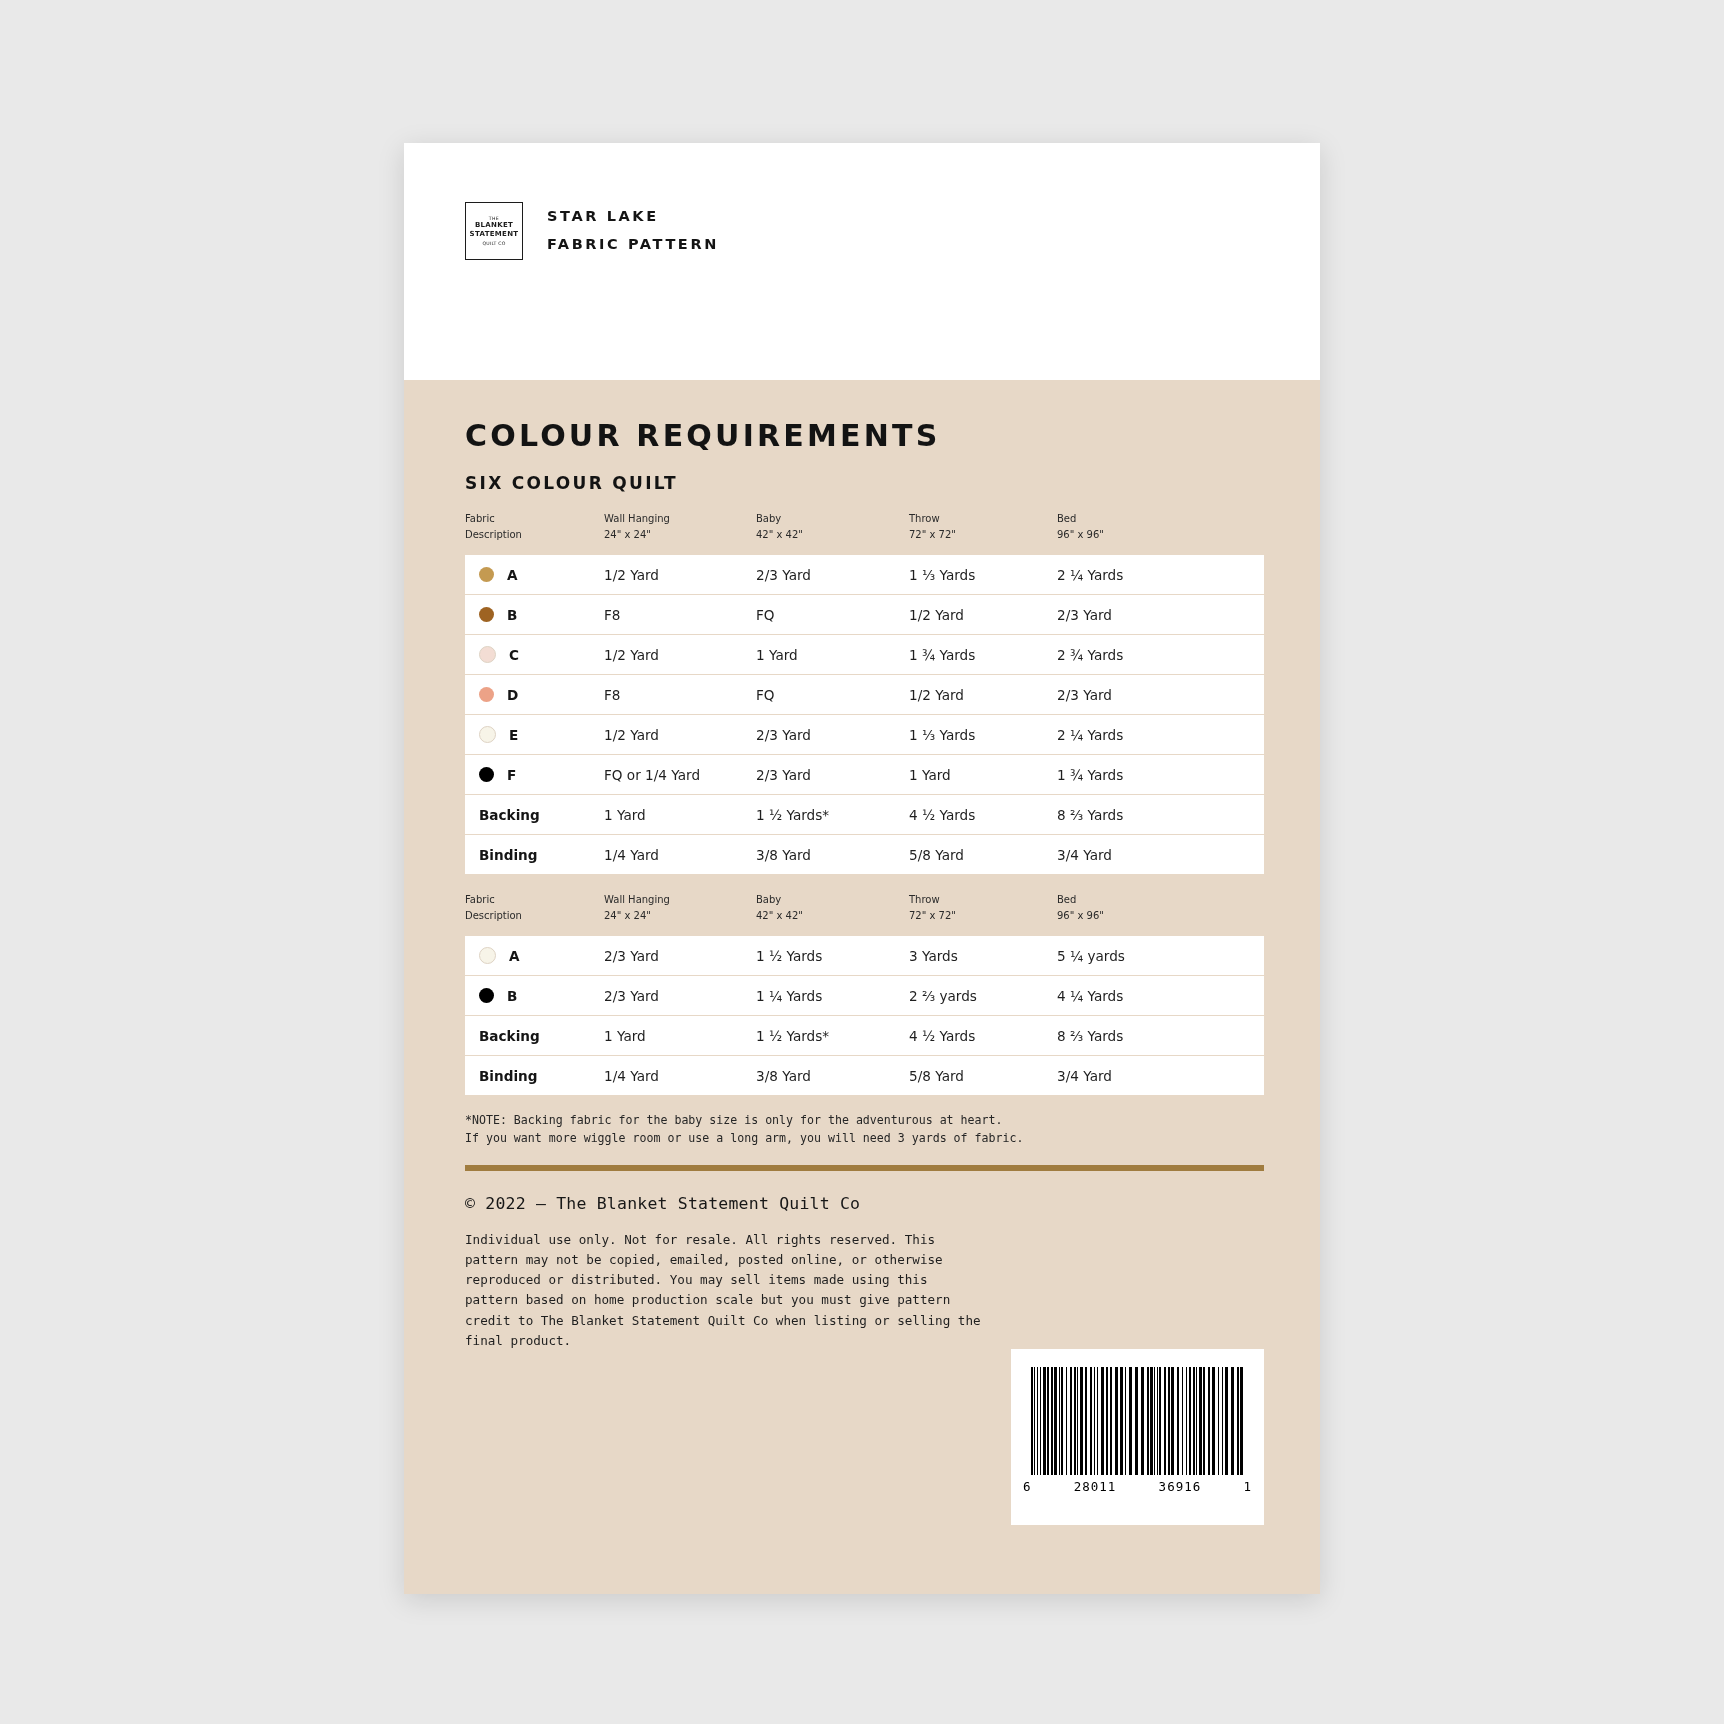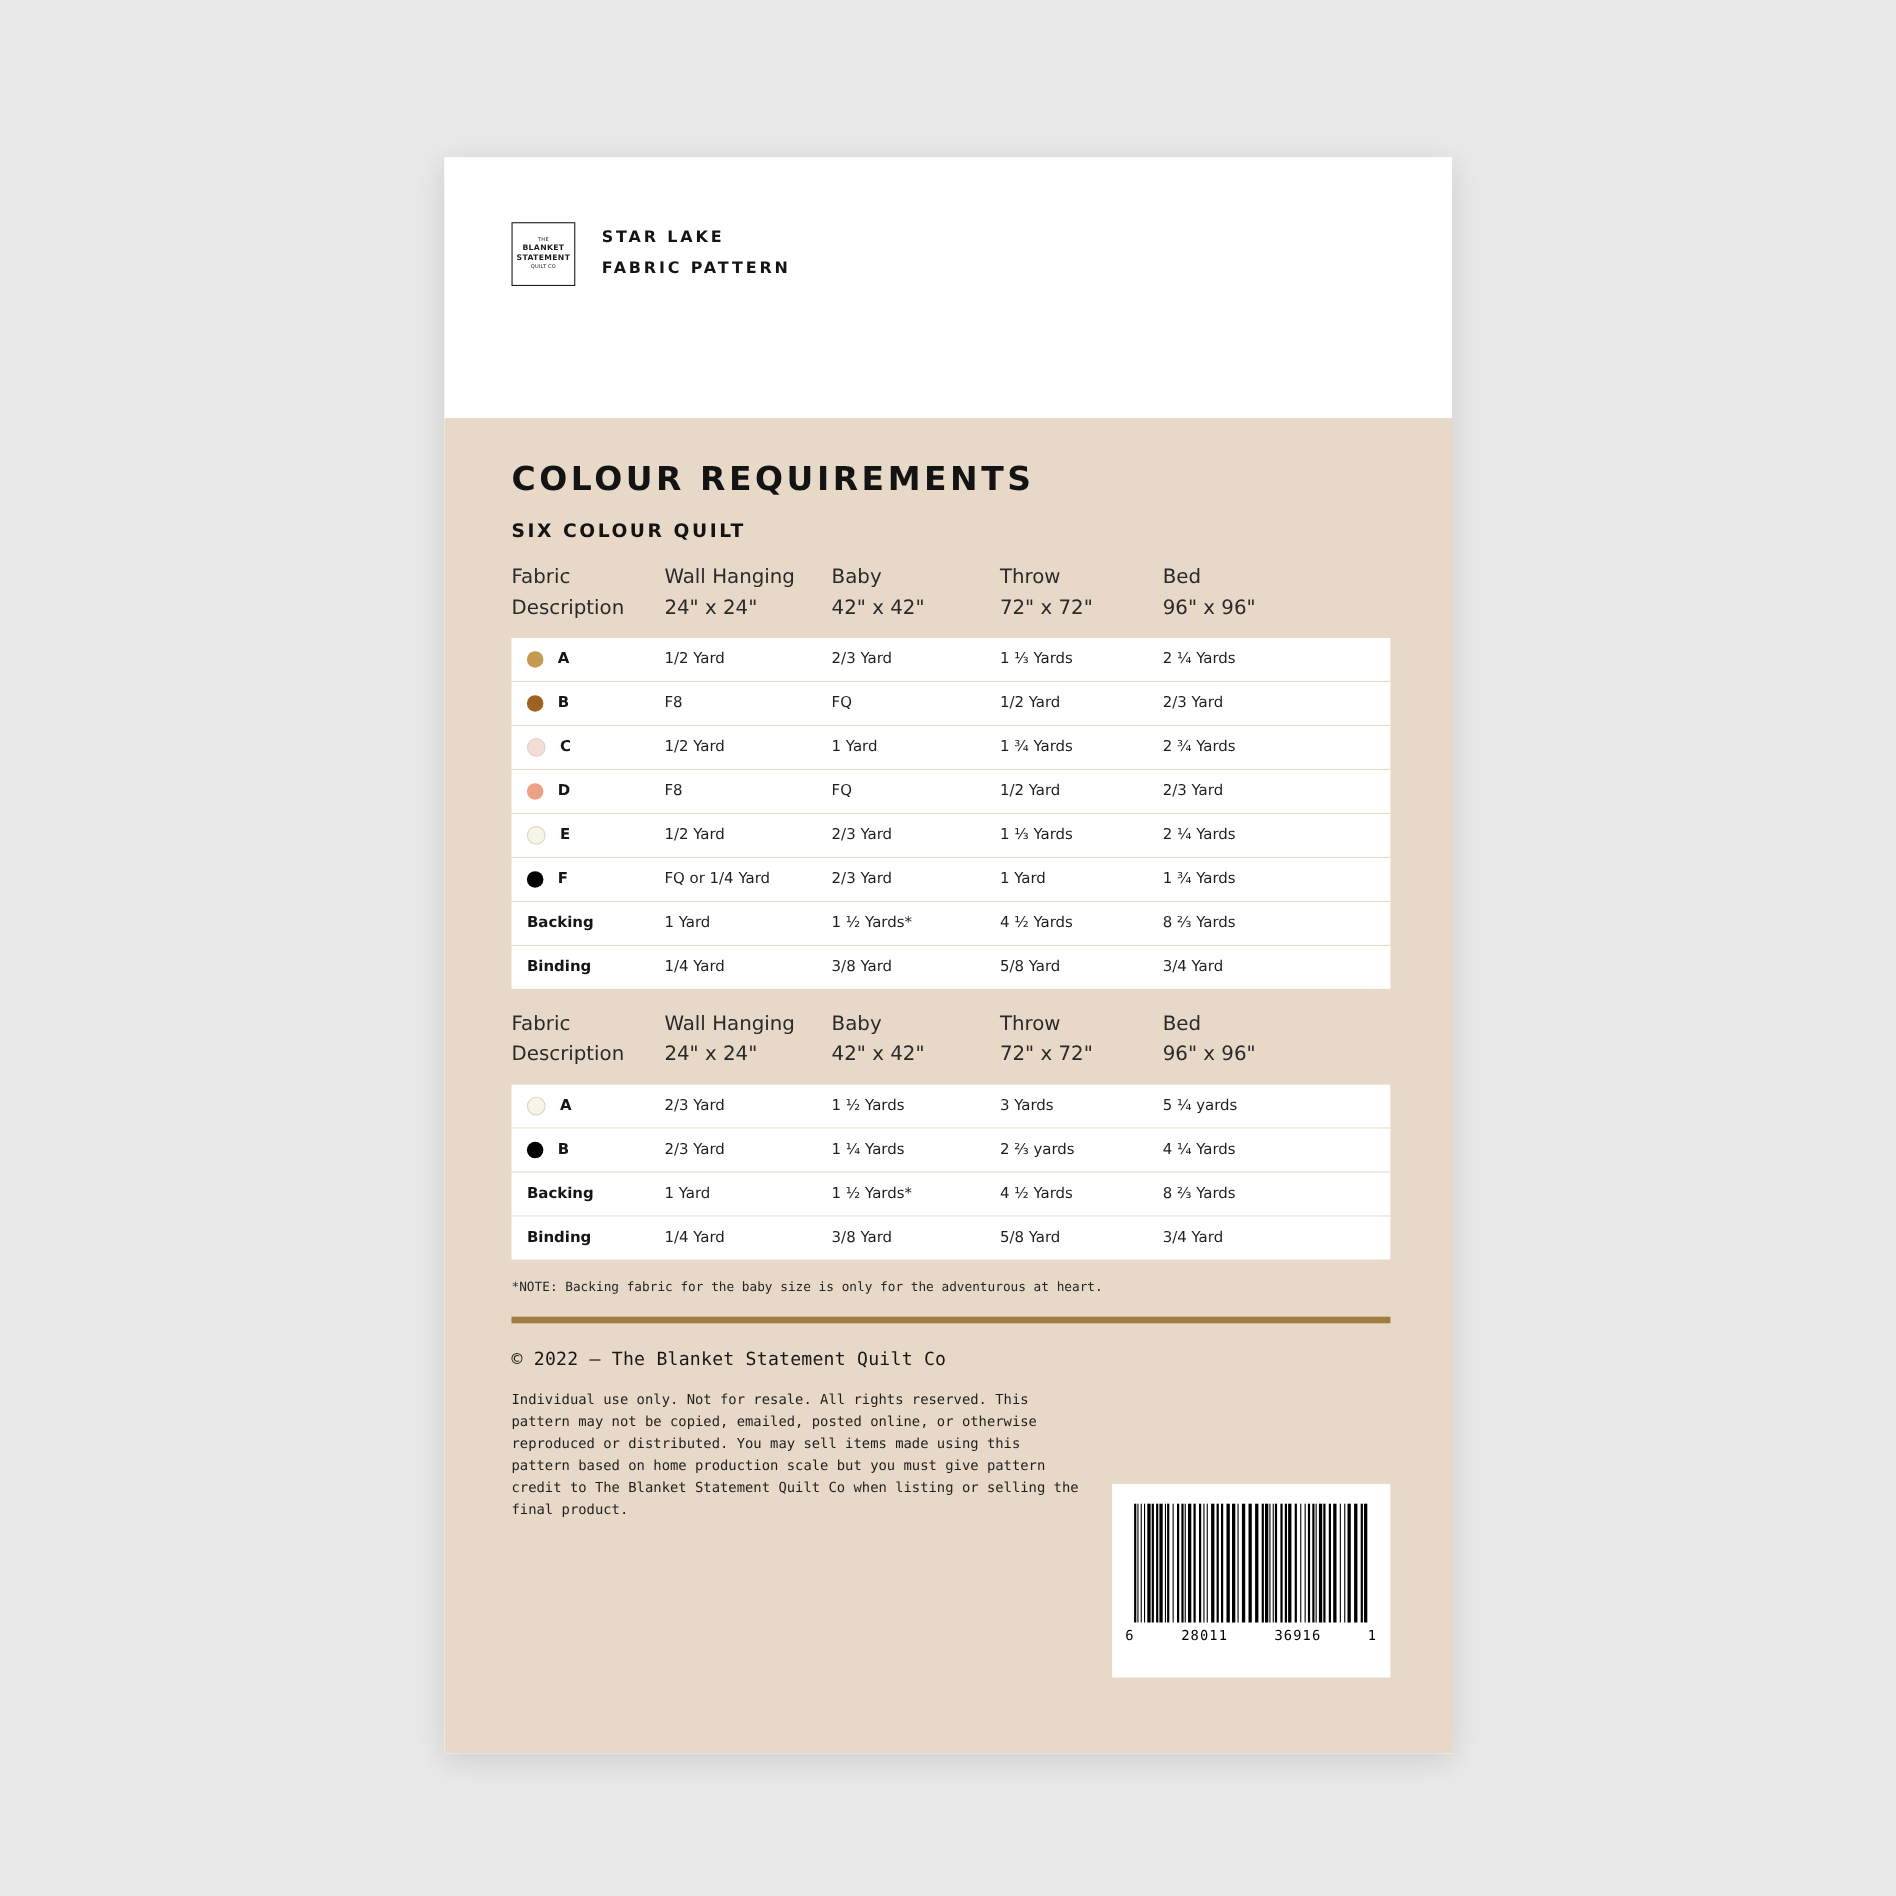--- a/index.html
+++ b/index.html
@@ -118,21 +118,21 @@
     font-weight: 700;
     letter-spacing: 2.3px;
     color: #131313;
   }
   .thead {
     display: flex;
     padding: 18px 0 13px 0;
     color: #2a2a2a;
   }
   .thead .c {
-    font-size: 18px;
+    font-size: 10px;
     line-height: 1.55;
   }
   .col0 { width: 139px; }
   .col1 { width: 152px; }
   .col2 { width: 153px; }
   .col3 { width: 148px; }
   .col4 { width: 150px; }
 
   .rows { }
   .row {
@@ -427,20 +427,21 @@
               </div>
               <div class="cell c1">1/4 Yard</div>
               <div class="cell c2">3/8 Yard</div>
               <div class="cell c3">5/8 Yard</div>
               <div class="cell c4">3/4 Yard</div>
             </div>
           </div>
 
         <div class="note">
           <div>*NOTE: Backing fabric for the baby size is only for the adventurous at heart.</div>
+          <div>If you want more wiggle room or use a long arm, you will need 3 yards of fabric.</div>
         </div>
 
         <div class="divider"></div>
 
         <div class="bottom-section">
           <div class="copyright">© 2022 — The Blanket Statement Quilt Co</div>
           <div class="legal">Individual use only. Not for resale. All rights reserved. This pattern may not be copied, emailed, posted online, or otherwise reproduced or distributed. You may sell items made using this pattern based on home production scale but you must give pattern credit to The Blanket Statement Quilt Co when listing or selling the final product.</div>
         </div>
       </div>
 

